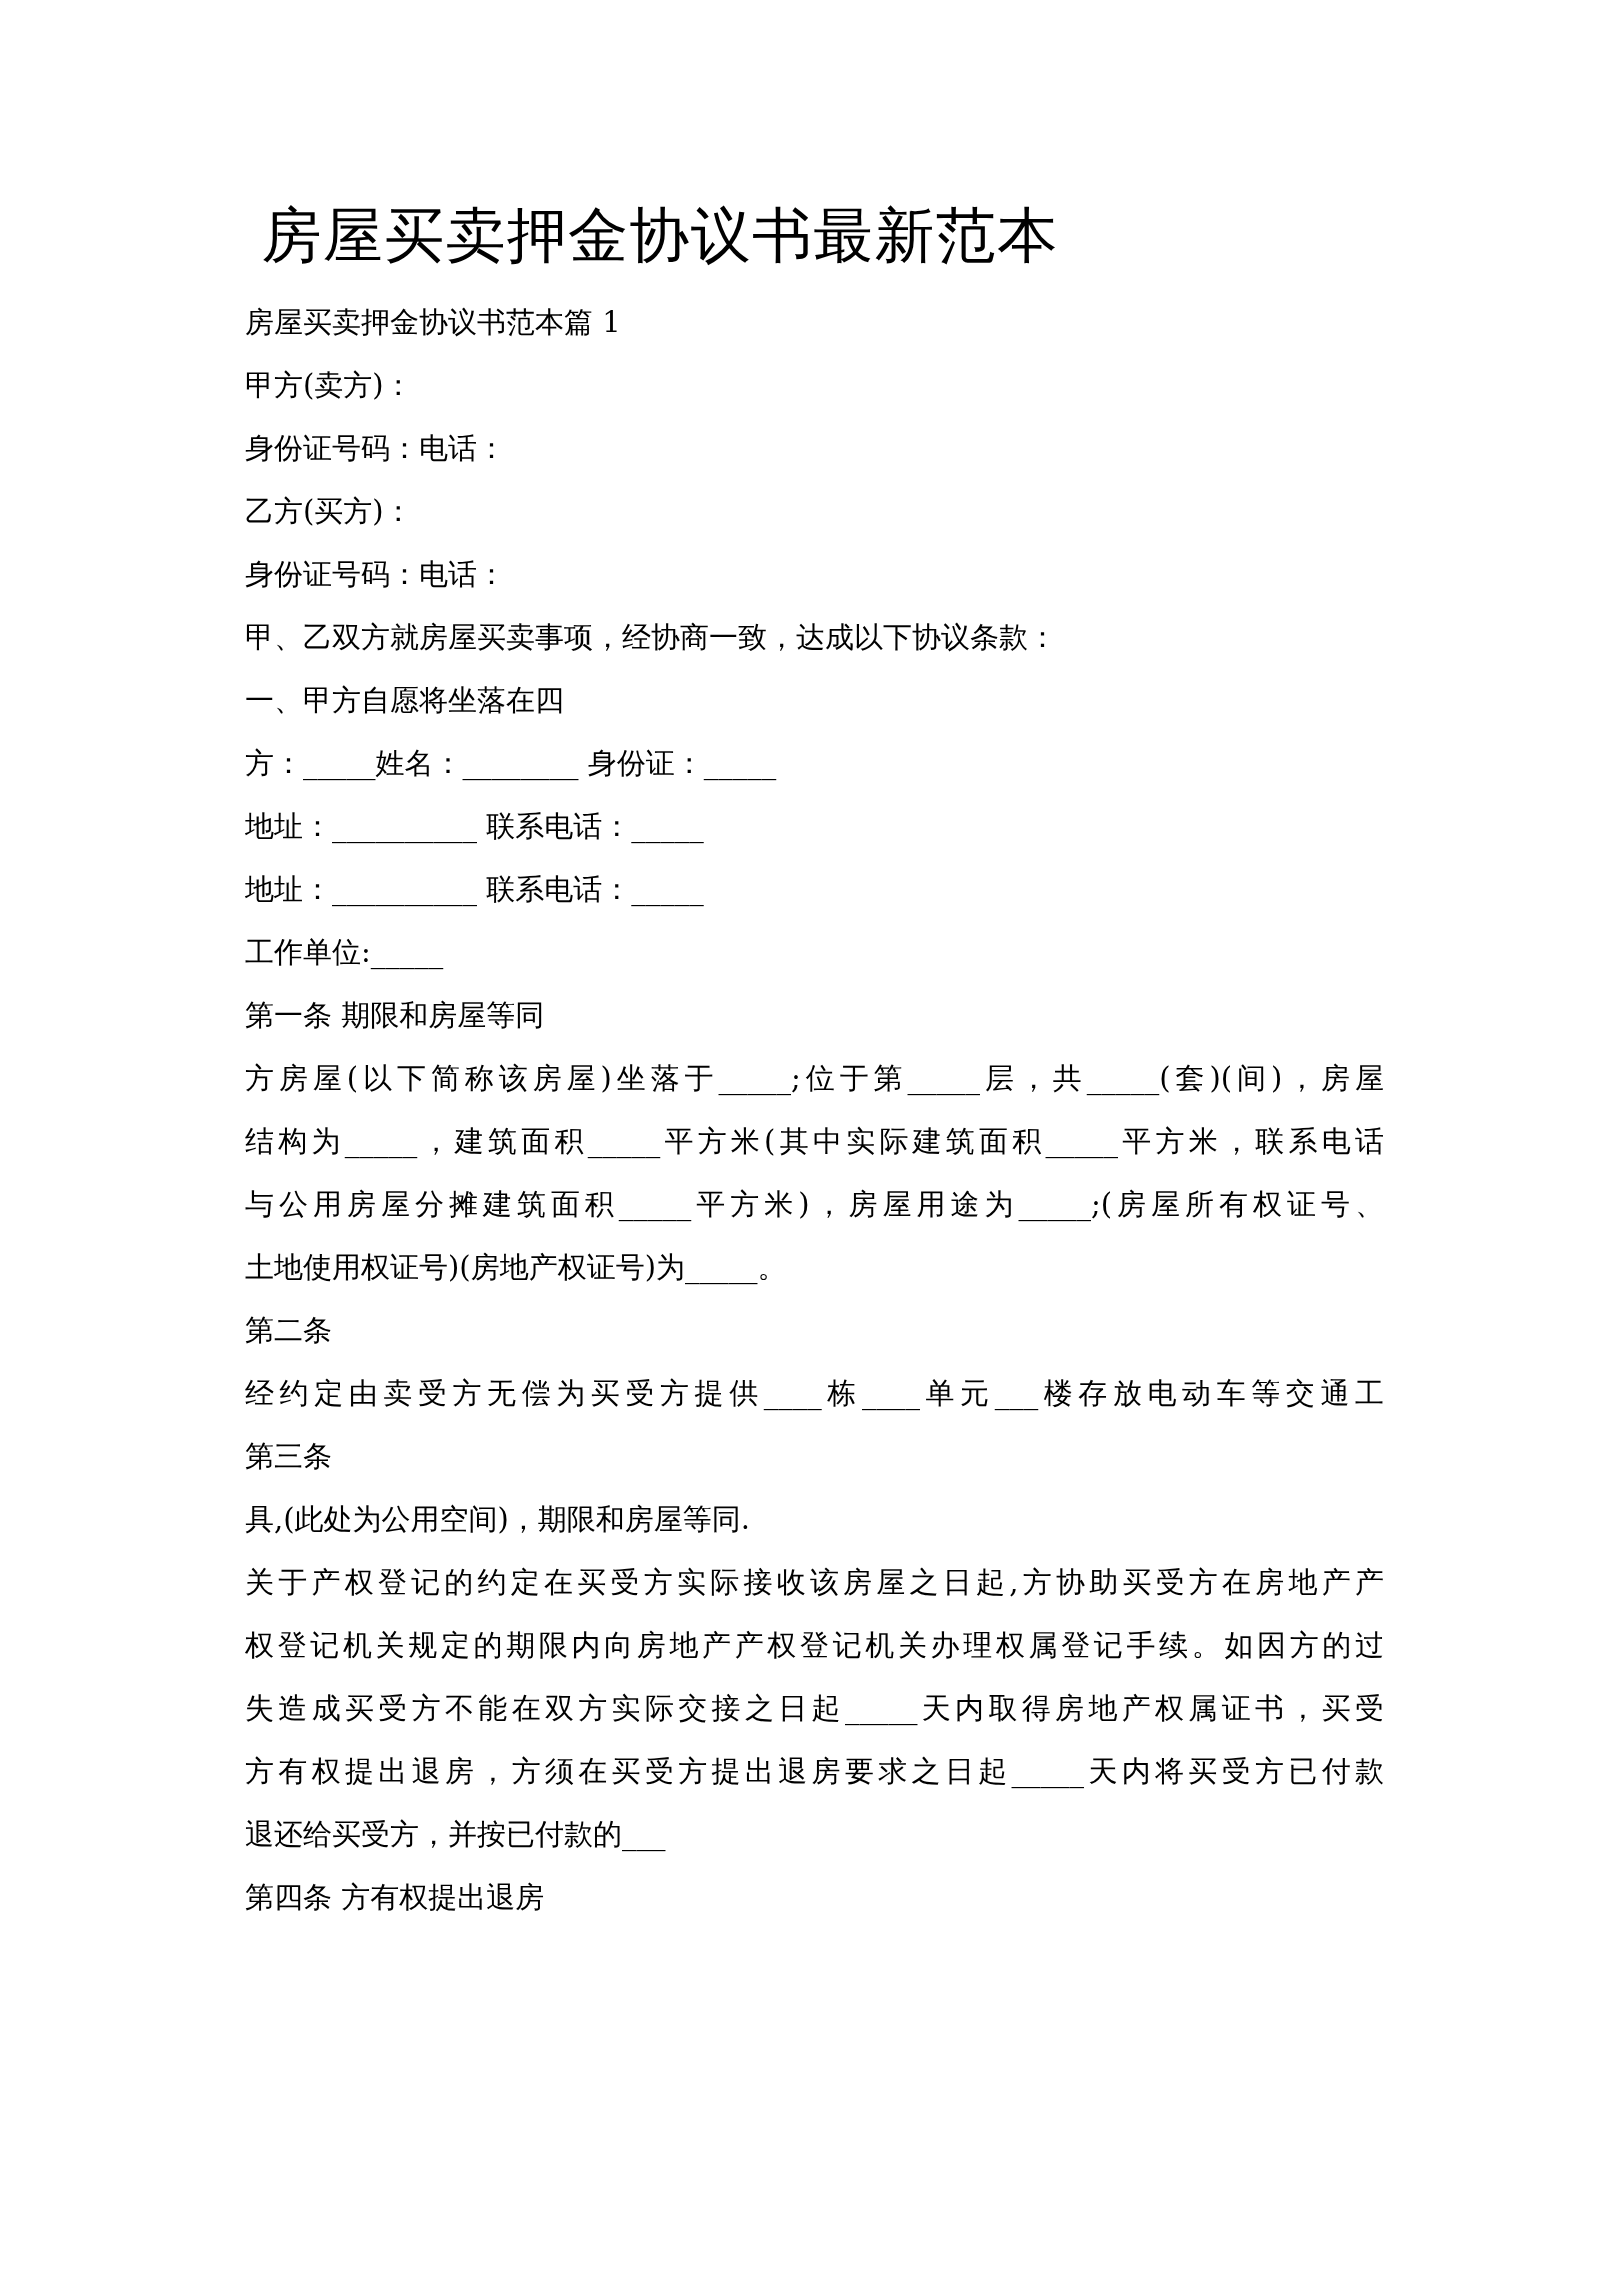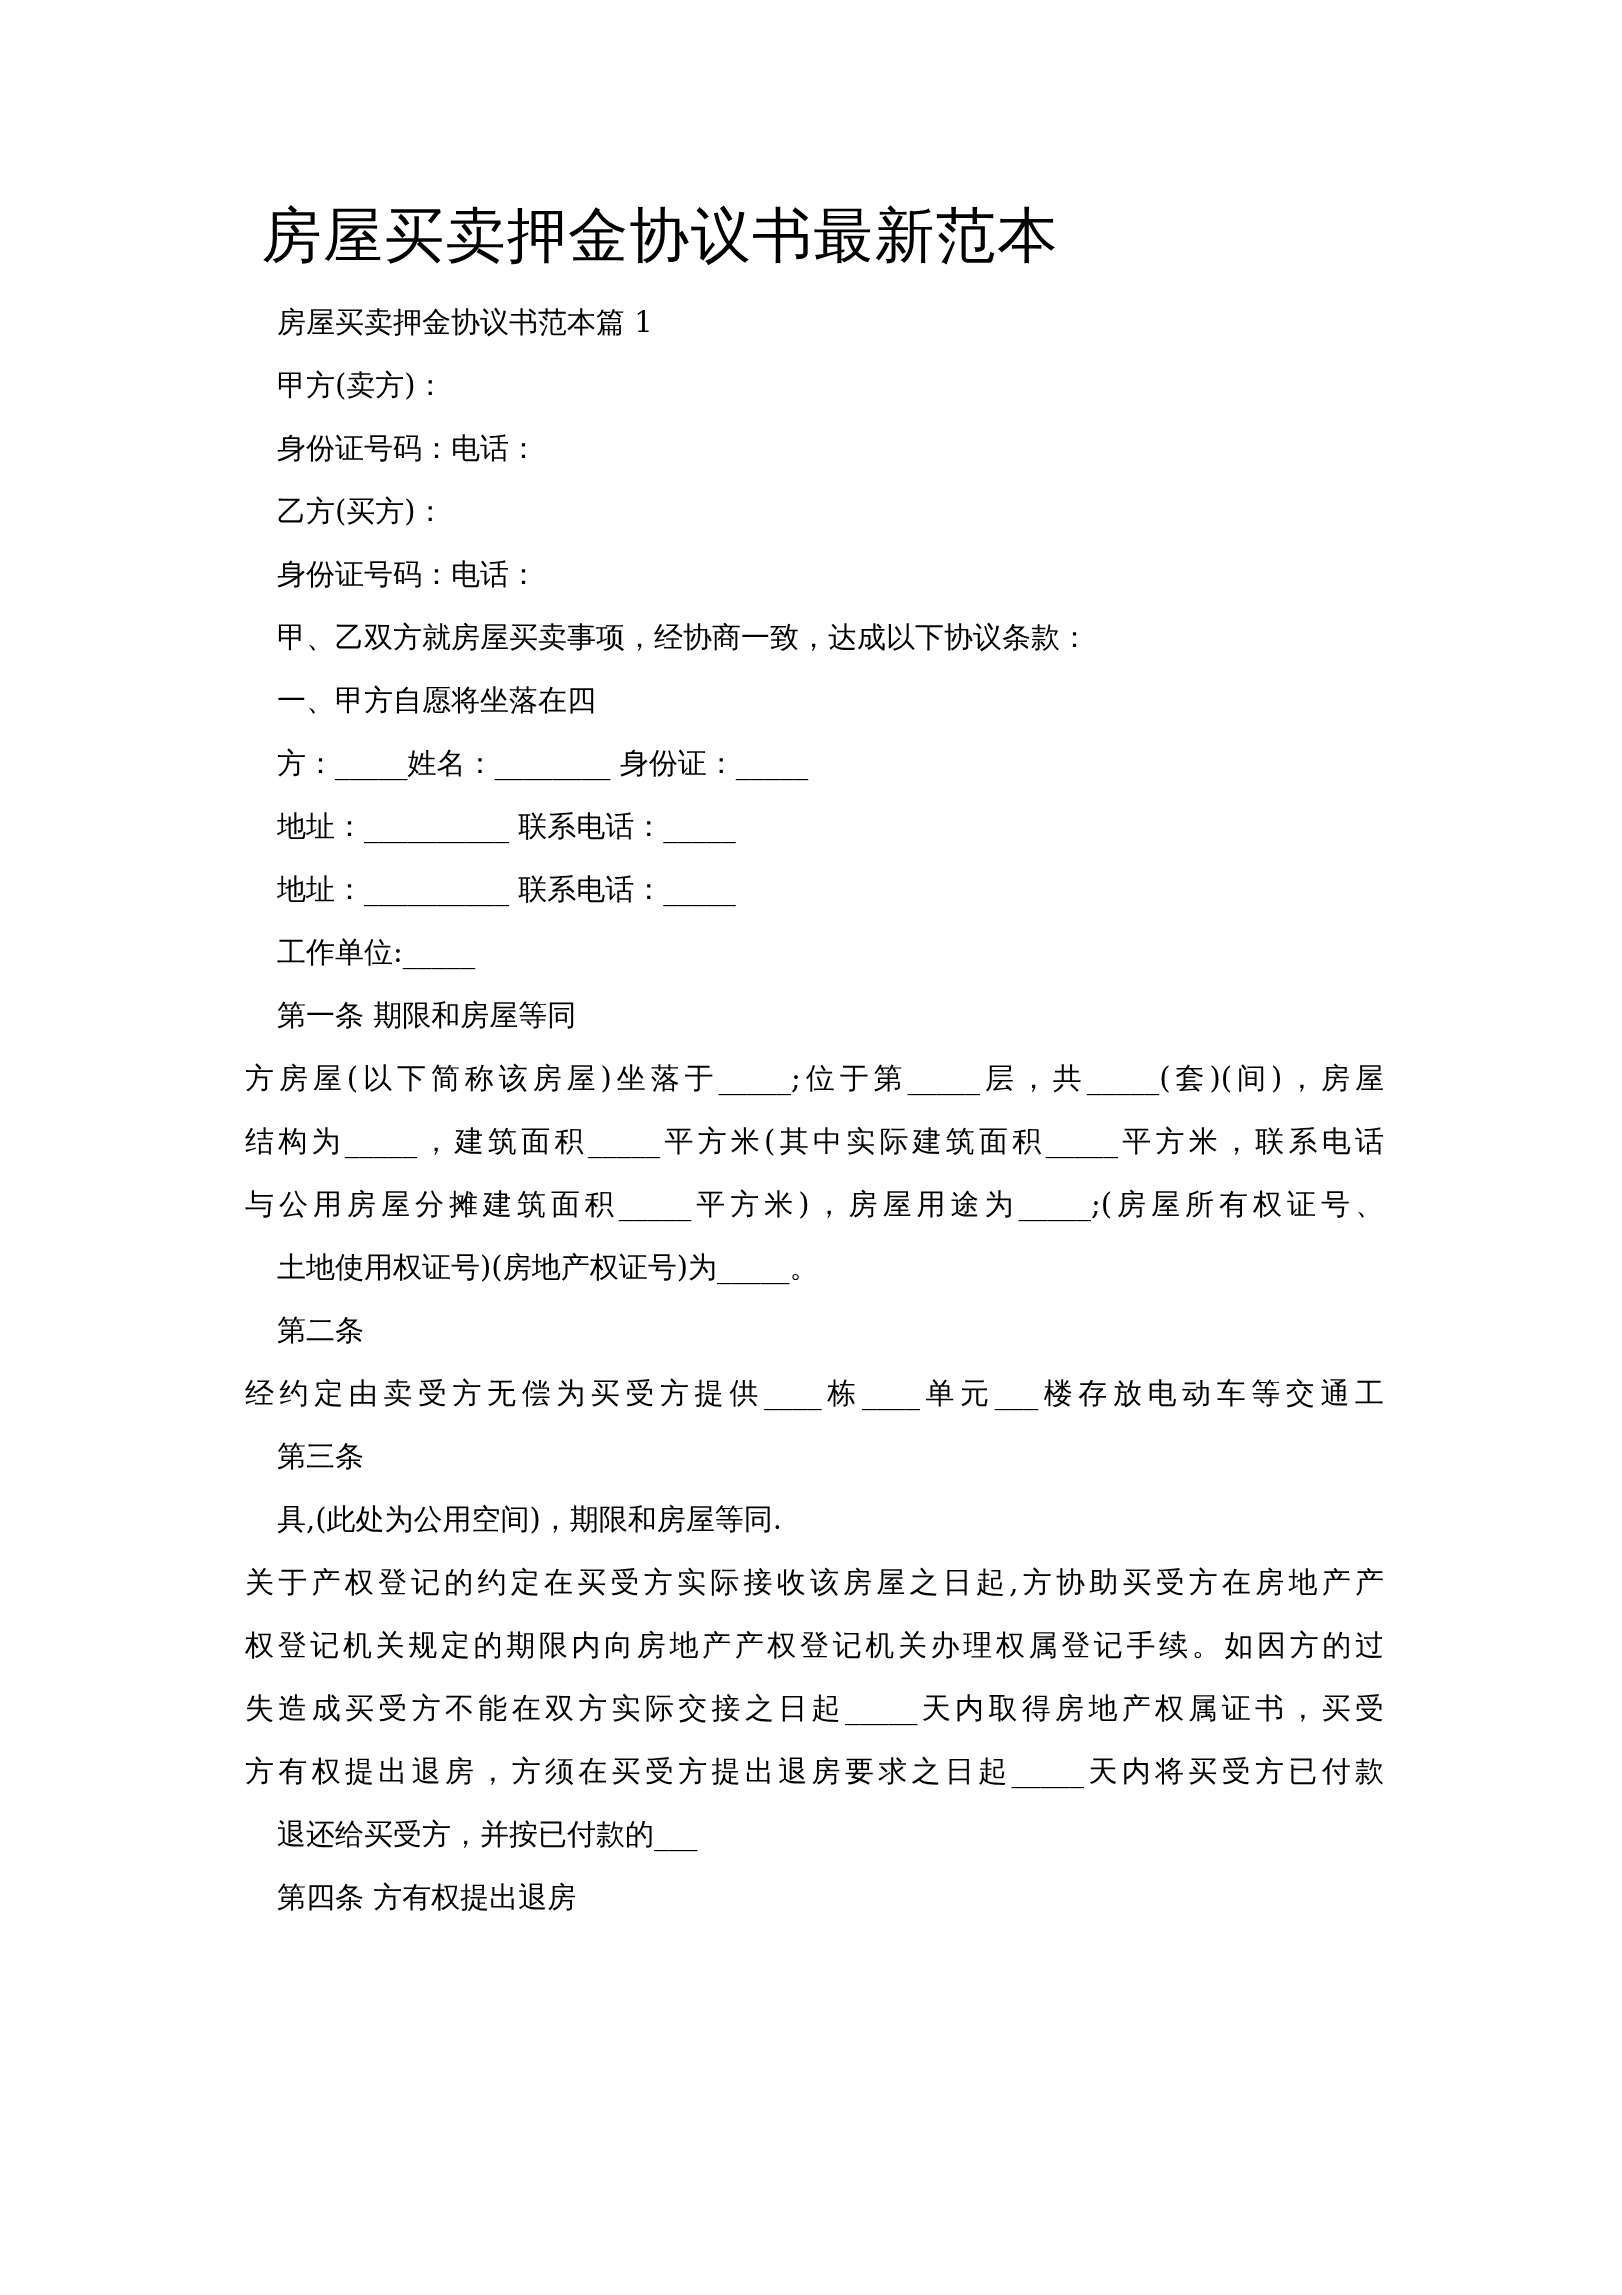--- a/index.html
+++ b/index.html
@@ -4,21 +4,21 @@
   <style>
     html, body { margin: 0; padding: 0; background: #ffffff; }
     body { width: 1623px; height: 2295px; position: relative; overflow: hidden;
       font-family: "DejaVu Serif", "Liberation Serif", serif; color: #000; }
     .page { position: absolute; left: 0; top: 0; width: 1623px; height: 2295px; background: #fff; }
     .title { position: absolute; left: 0; width: 1304px; top: 196px; text-align: center;
       font-size: 60px; line-height: 79px; letter-spacing: 1.3px; margin-left: 8px; }
     .body { position: absolute; left: 245px; top: 291px; width: 1139px; }
     .line { font-size: 29px; line-height: 63px; height: 63px; white-space: nowrap;
       text-align: justify; text-align-last: justify; letter-spacing: 0px; }
-    .line.left { text-align: left; text-align-last: left; margin-left: 32px; }
+    .line.left { text-align: left; text-align-last: left; }
   </style>
 </head>
 <body>
 
 <div class="page">
   <div class="title">房屋买卖押金协议书最新范本</div>
   <div class="body" id="doc-body">
     <div class="line left">房屋买卖押金协议书范本篇 1</div>
     <div class="line left">甲方(卖方)：</div>
     <div class="line left">身份证号码：电话：</div>

